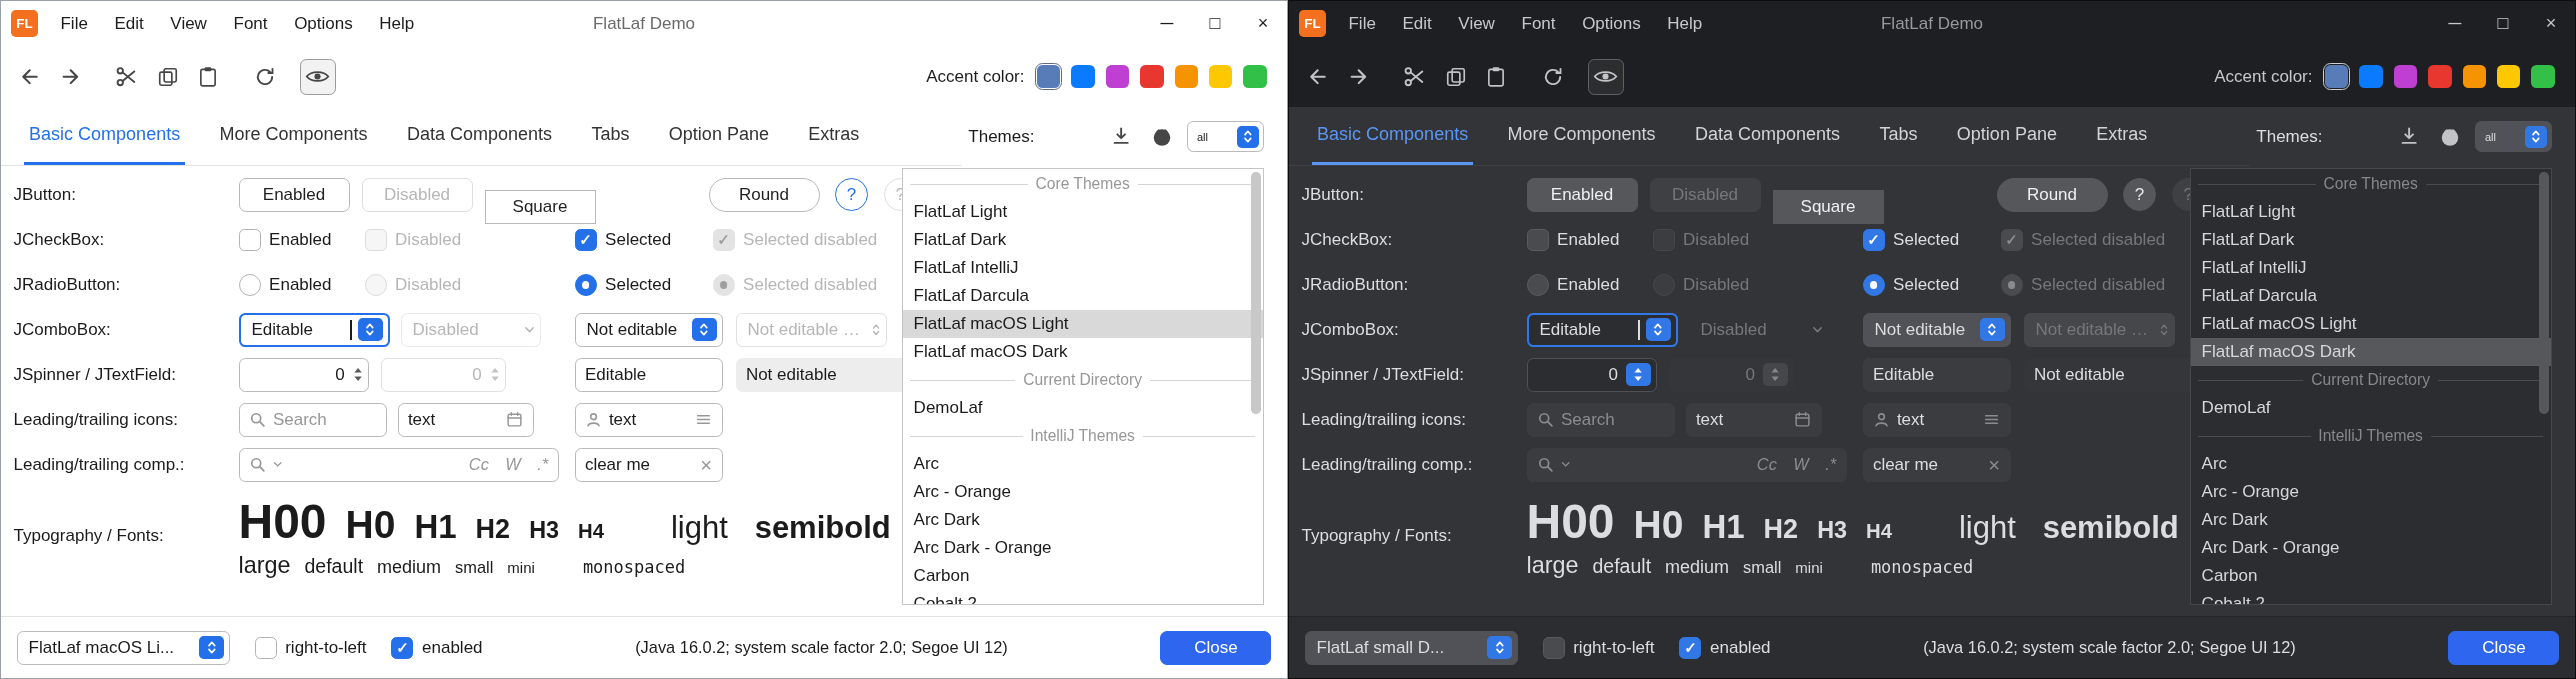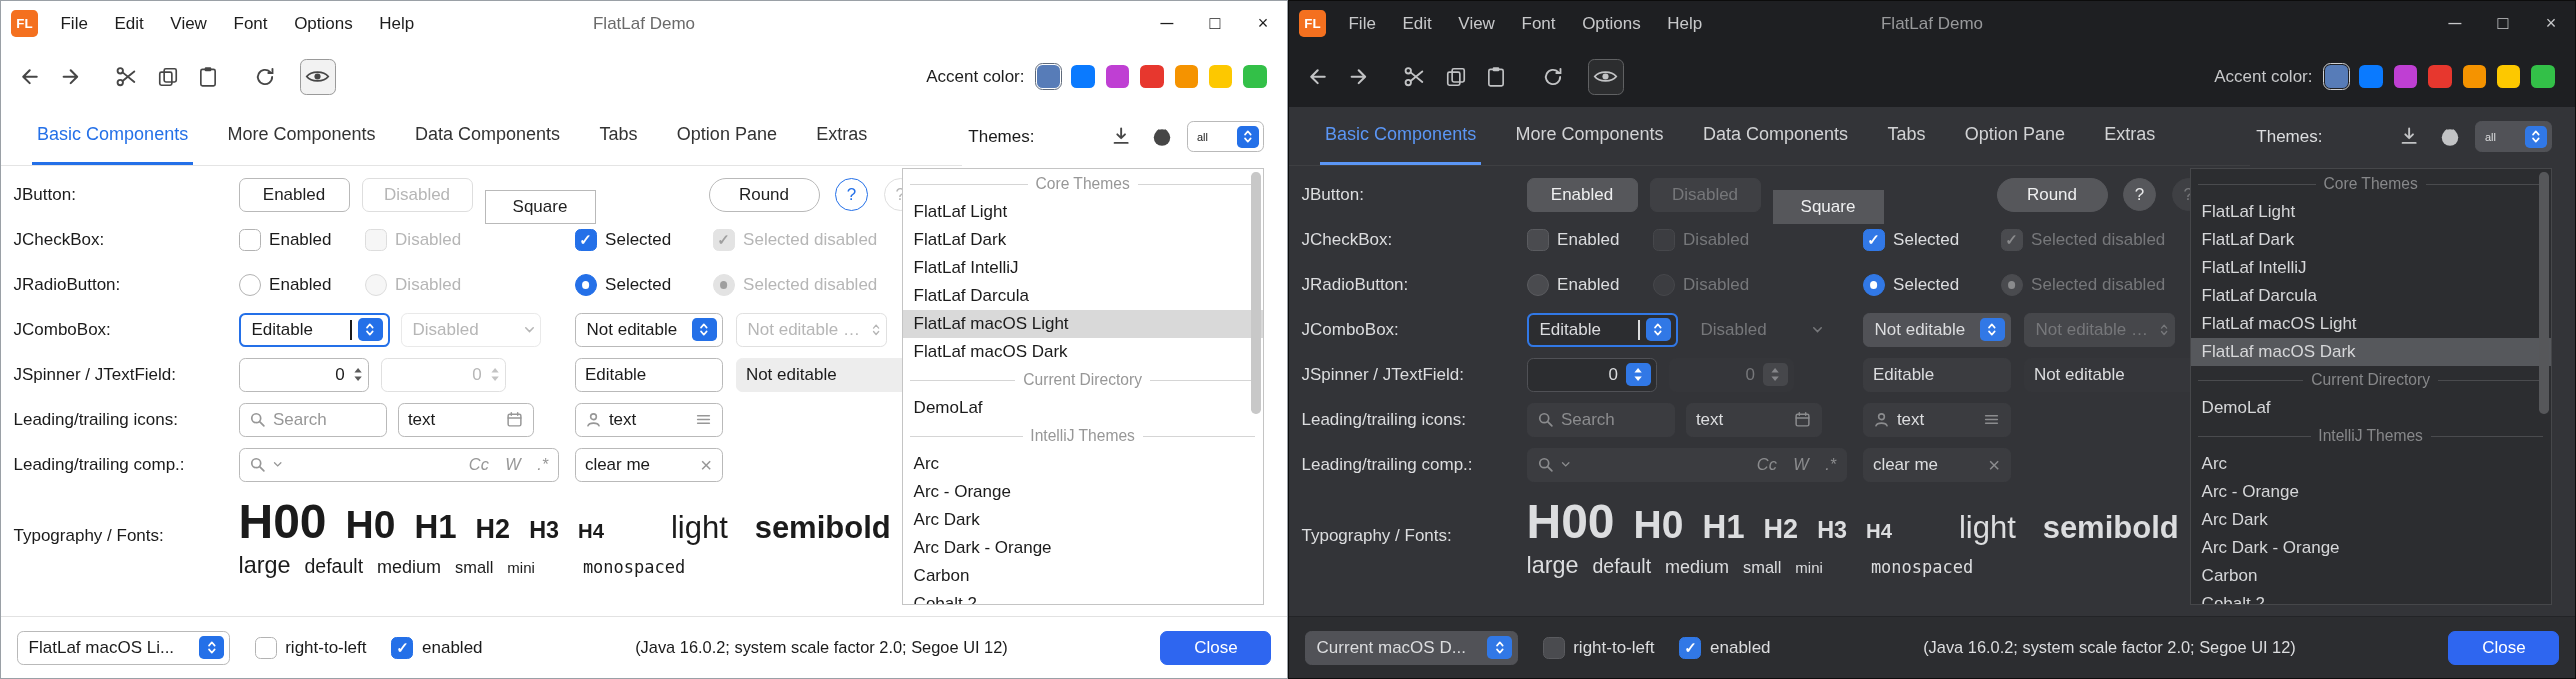--- a/index.html
+++ b/index.html
@@ -54,21 +54,21 @@
   .tbtn.toggle { border:1.6px solid var(--toggle-border); background:var(--toggle-bg); margin-left:17px; }
   .accent-label { margin-left:auto; font-size:17px; color:var(--menu-fg); margin-right:12.5px; white-space:nowrap; }
   .swatches { display:flex; gap:11px; align-items:center; }
   .swatch { width:23.4px; height:23.4px; border-radius:5.5px; }
   .swatch.selected { outline:1.6px solid var(--swatch-ring); outline-offset:1.6px; }
 
   
   .tabrow { height:59px; flex:0 0 auto; display:flex; background:var(--content-bg); }
   .tabs { flex:1; display:flex; align-items:stretch; padding-left:23.4px; border-bottom:0.8px solid var(--tab-line); }
   .tab { display:flex; align-items:center; font-size:18px; color:var(--tab-fg); padding:0 4.7px; margin-right:30px; border-bottom:3.1px solid transparent; white-space:nowrap; }
-  .tab.selected { color:var(--tab-sel); border-bottom-color:var(--tab-sel);margin-left:8px; }
+  .tab.selected { color:var(--tab-sel); border-bottom-color:var(--tab-sel); }
   .themes-head { width:325px; flex:0 0 auto; display:flex; align-items:center; gap:9.4px; padding:0 23.4px 0 6.3px; }
   .themes-label { font-size:17px; color:var(--fg); margin-right:auto; }
   .hbtn { width:31px; height:31px; display:flex; align-items:center; justify-content:center; color:var(--icon); }
 
   
   .combo { height:34px; background:var(--combo-bg); border:1.2px solid var(--combo-border); border-radius:6.3px; display:flex; align-items:center; padding:0 4.7px 0 11px; font-size:17px; color:var(--fg); }
   .combo .combo-text { flex:1; white-space:nowrap; overflow:hidden; text-overflow:ellipsis; }
   .combo-arrow { width:25px; height:23.4px; border-radius:4.7px; background:var(--accent); color:#fff; display:flex; align-items:center; justify-content:center; flex:0 0 auto; margin-left:6.3px; }
   .combo.editable { background:var(--combo-edit-bg); }
   .combo.focused { border:2px solid var(--accent); }
@@ -991,21 +991,21 @@
             <div class="theme-item">Cobalt 2</div>
           </div>
       <div class="vscroll">
             <div class="thumb"></div>
           </div>
     </div>
   </div>
 
   <div class="statusbar">
     <div class="combo laf">
-      <span class="combo-text">Current macOS D...</span>
+      <span class="combo-text">FlatLaf small D...</span>
       <span class="combo-arrow">
             <svg width="11.7" height="17" viewBox="0 0 12 18" fill="none" stroke="currentColor" stroke-width="1.8" stroke-linecap="round" stroke-linejoin="round">
               <path d="M3 7 L6 3.5 L9 7"></path>
               <path d="M3 11 L6 14.5 L9 11"></path>
             </svg>
           </span>
     </div>
     <label class="cbi">
       <span class="cb"></span>
       <span>right-to-left</span>

